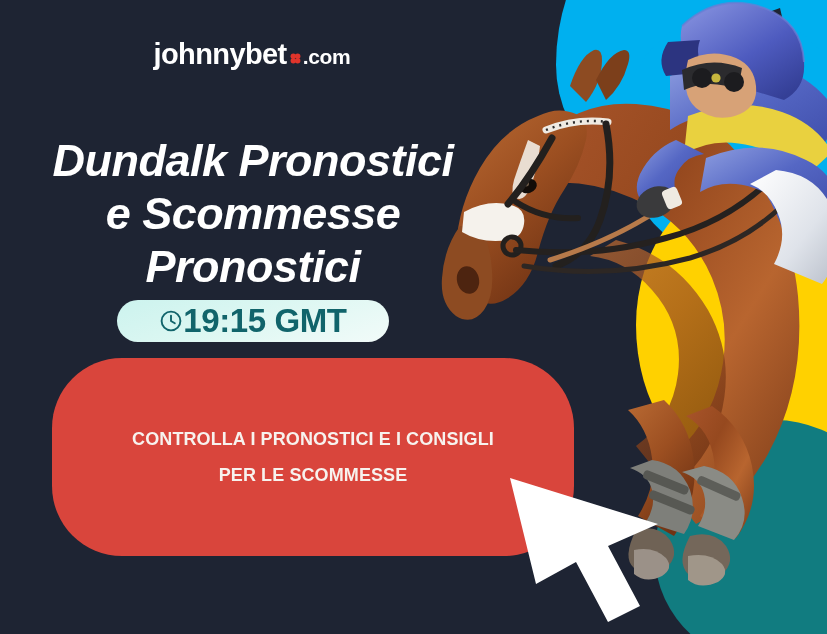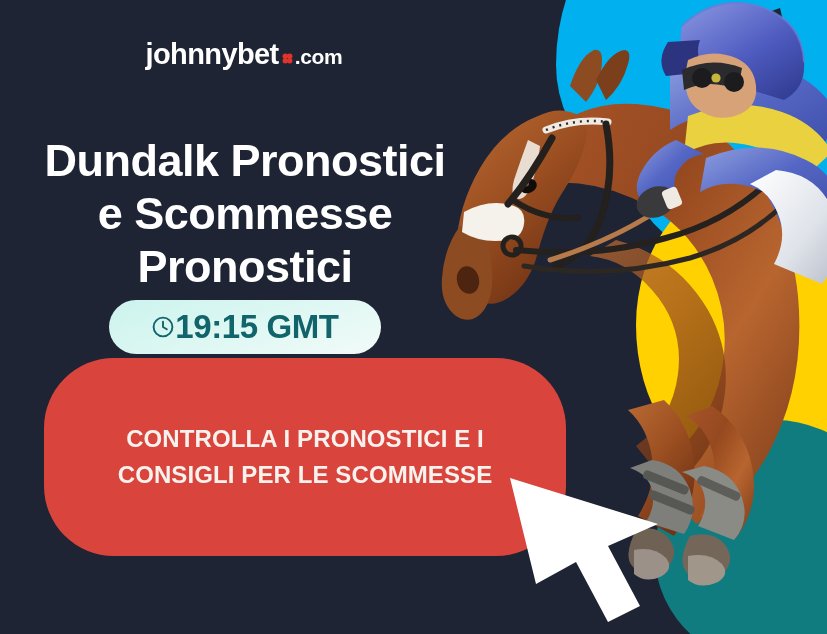--- a/index.html
+++ b/index.html
@@ -60,21 +60,21 @@
     left: 420px;
     top: -10px;
     width: 420px;
     height: 640px;
     pointer-events: none;
   }
 
   
   .content {
     position: absolute;
-    left: 4px;
+    left: 12px;
     top: 0;
     width: 480px;
     height: 634px;
   }
 
   
   .logo {
     position: absolute;
     left: 0;
     top: 38px;
@@ -109,29 +109,30 @@
     position: absolute;
     left: 8px;
     top: 104px;
     width: 466px;
     text-align: center;
     color: #ffffff;
     font-size: 45px;
     line-height: 53px;
     font-weight: bold;
     letter-spacing: -0.5px;
+    font-style: italic;
   }
 
   
   .time-pill {
     position: absolute;
     left: 105px;
     top: 300px;
     width: 272px;
-    height: 54px;
+    height: 42px;
     border-radius: 27px;
     background: linear-gradient(160deg, #ccf3ee 0%, #dcf7f2 45%, #f2fbf9 100%);
     display: flex;
     align-items: center;
     justify-content: center;
     box-sizing: border-box;
   }
   .clock-icon {
     width: 24px;
     height: 24px;
@@ -157,21 +158,21 @@
     background: #d9453c;
     display: flex;
     align-items: center;
     justify-content: center;
     box-sizing: border-box;
     padding: 0 64px;
     cursor: pointer;
   }
   .cta-text {
     color: #f7f2ee;
-    font-size: 24px;
+    font-size: 18px;
     line-height: 36px;
     font-weight: bold;
     text-align: center;
     letter-spacing: 0.1px;
   }
 
   
   .cursor {
     position: absolute;
     left: 500px;

